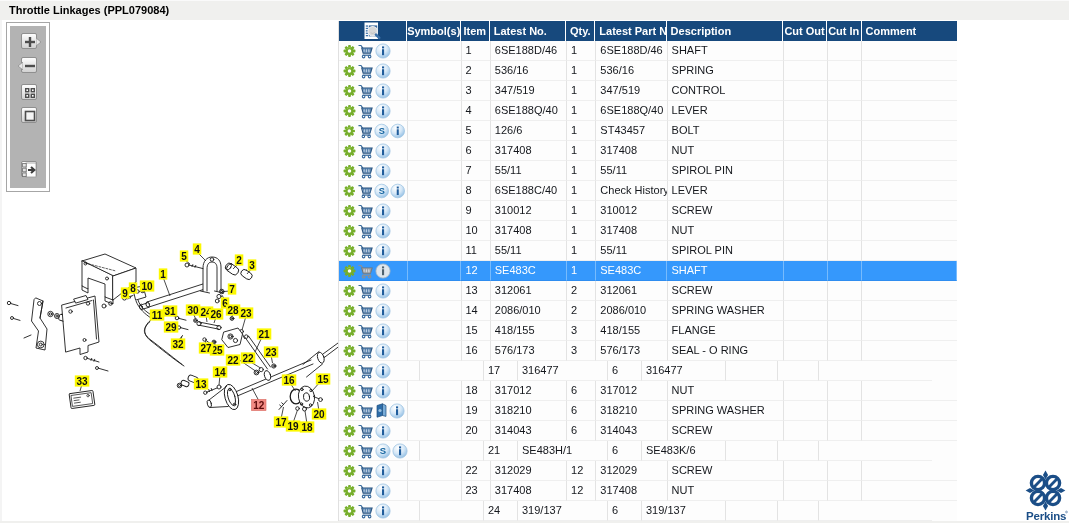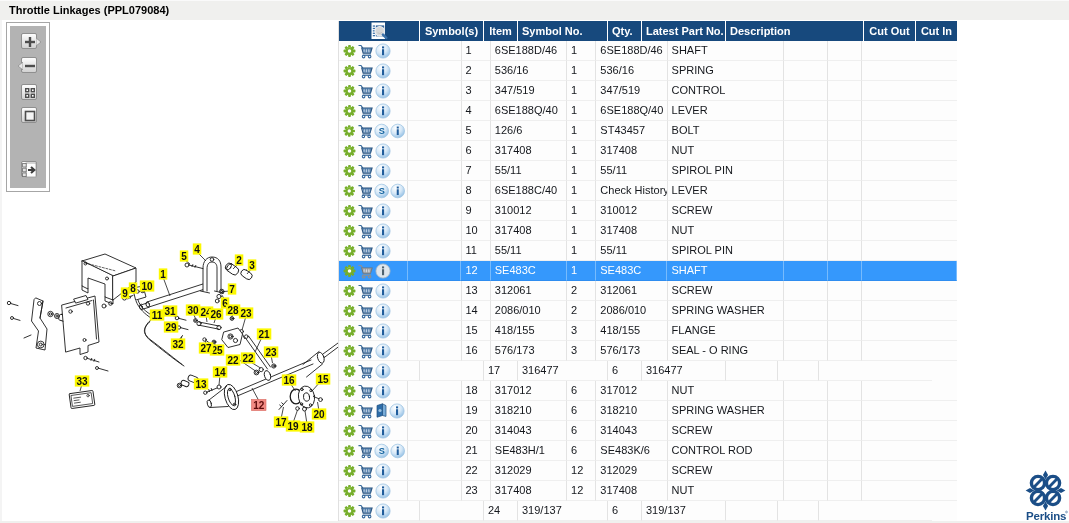--- a/index.html
+++ b/index.html
@@ -334,26 +334,27 @@
             <rect x="1.8" y="13" width="2.2" height="1.3"></rect>
           </g>
           <rect x="4.8" y="3.4" width="8.4" height="11" fill="#39699e"></rect>
           <circle cx="8.7" cy="9.2" r="4.7" fill="#d8d8d8" stroke="#edf0f3" stroke-width="1.1"></circle>
           <path d="M6.6,10.8 a3.2,3.2 0 0 0 4.2,-0.4" stroke="#bfbfbf" stroke-width="0.9" fill="none"></path>
           <path d="M12,12.6 L15.2,15.8" stroke="#3c71a8" stroke-width="2.6" stroke-linecap="round"></path>
         </svg>
       </div>
       <div class="c cc" style="width:64px">Symbol(s)</div>
       <div class="c cc" style="width:34px">Item</div>
-      <div class="c cl" style="width:90px">Symbol No.</div>
+      <div class="c cl" style="width:90px">Latest No.</div>
       <div class="c cl" style="width:34px">Qty.</div>
       <div class="c cl" style="width:84px">Latest Part No.</div>
       <div class="c cl" style="width:138px">Description</div>
       <div class="c cc" style="width:52px">Cut Out</div>
       <div class="c cc" style="width:41px">Cut In</div>
+      <div class="c cl" style="width:113px">Comment</div>
     </div>
     <div class="row">
       <div class="c icn" style="width:81px">
         <svg width="13" height="14" viewBox="-7 -7.5 14 15">
           <g fill="#76ae2b">
             <rect x="-1.5" y="-6.4" width="3" height="3.4" rx="0.9" transform="rotate(0)"></rect>
             <rect x="-1.5" y="-6.4" width="3" height="3.4" rx="0.9" transform="rotate(45)"></rect>
             <rect x="-1.5" y="-6.4" width="3" height="3.4" rx="0.9" transform="rotate(90)"></rect>
             <rect x="-1.5" y="-6.4" width="3" height="3.4" rx="0.9" transform="rotate(135)"></rect>
             <rect x="-1.5" y="-6.4" width="3" height="3.4" rx="0.9" transform="rotate(180)"></rect>
@@ -1437,21 +1438,20 @@
           <circle cx="8" cy="8" r="7.1" fill="url(#gi)" stroke="#9fc4e2" stroke-width="0.8"></circle>
           <rect x="7" y="6.2" width="2.1" height="6" fill="#1f5c9b"></rect>
           <rect x="7" y="3.4" width="2.1" height="2" fill="#1f5c9b"></rect>
         </svg>
       </div>
       <div class="c" style="width:64px"></div>
       <div class="c cl" style="width:34px">21</div>
       <div class="c cl" style="width:90px">SE483H/1</div>
       <div class="c cl" style="width:34px">6</div>
       <div class="c cl" style="width:84px">SE483K/6</div>
-      <div class="c cl" style="width:138px">CONTROL ROD</div>
       <div class="c" style="width:52px"></div>
       <div class="c" style="width:41px"></div>
       <div class="c" style="width:113px"></div>
     </div>
     <div class="row">
       <div class="c icn" style="width:81px">
         <svg width="13" height="14" viewBox="-7 -7.5 14 15">
           <g fill="#76ae2b">
             <rect x="-1.5" y="-6.4" width="3" height="3.4" rx="0.9" transform="rotate(0)"></rect>
             <rect x="-1.5" y="-6.4" width="3" height="3.4" rx="0.9" transform="rotate(45)"></rect>

